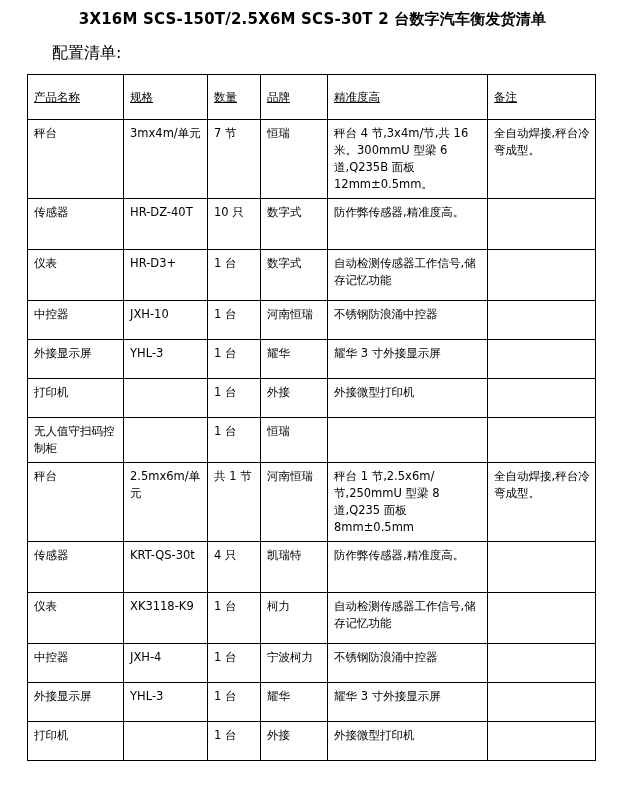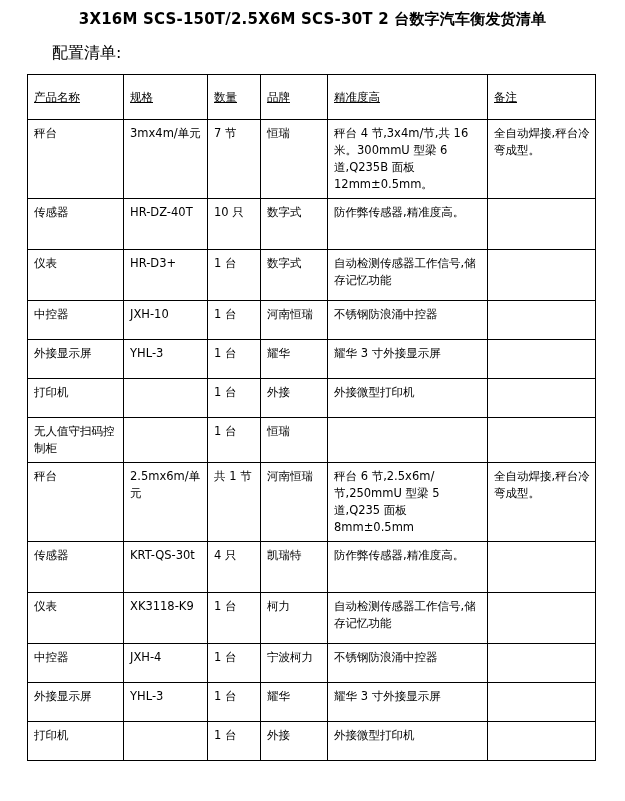--- a/index.html
+++ b/index.html
@@ -168,21 +168,21 @@
         <td class="sm"></td>
         <td class="sm"></td>
       </tr>
 
 
       <tr>
         <td class="tall">秤台</td>
         <td class="tall">2.5mx6m/单元</td>
         <td class="tall">共 1 节</td>
         <td class="tall">河南恒瑞</td>
-        <td class="tall">秤台 6 节,2.5x6m/节,250mmU 型梁 5 道,Q235 面板 8mm±0.5mm</td>
+        <td class="tall">秤台 1 节,2.5x6m/节,250mmU 型梁 8 道,Q235 面板 8mm±0.5mm</td>
         <td class="tall">全自动焊接,秤台冷弯成型。</td>
       </tr>
 
       <tr>
         <td class="mid">传感器</td>
         <td class="mid">KRT-QS-30t</td>
         <td class="mid">4 只</td>
         <td class="mid">凯瑞特</td>
         <td class="mid">防作弊传感器,精准度高。</td>
         <td class="mid"></td>

